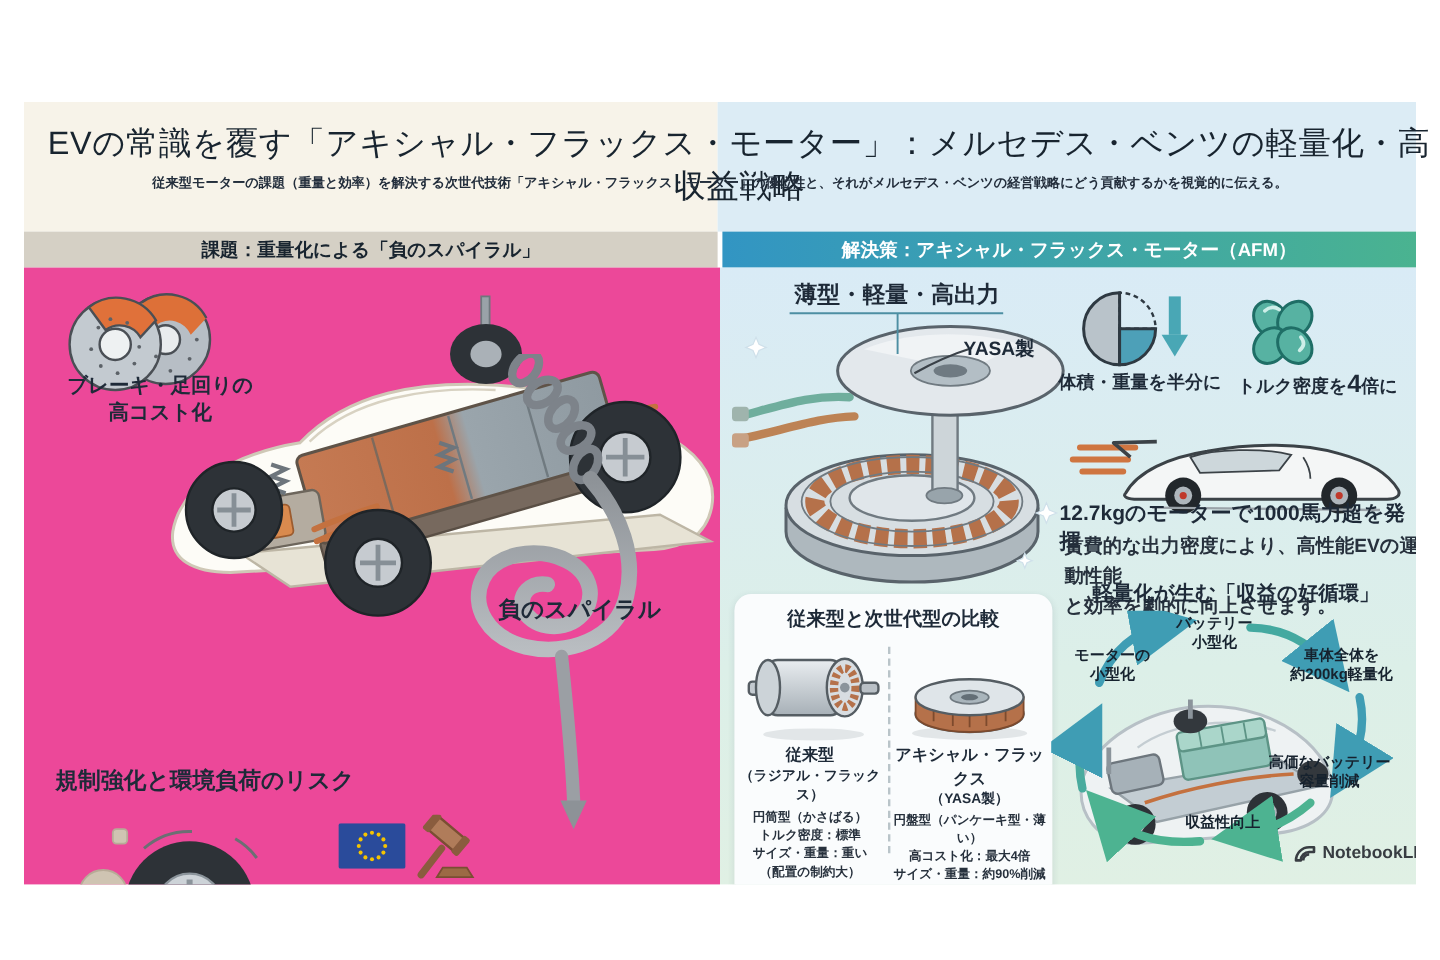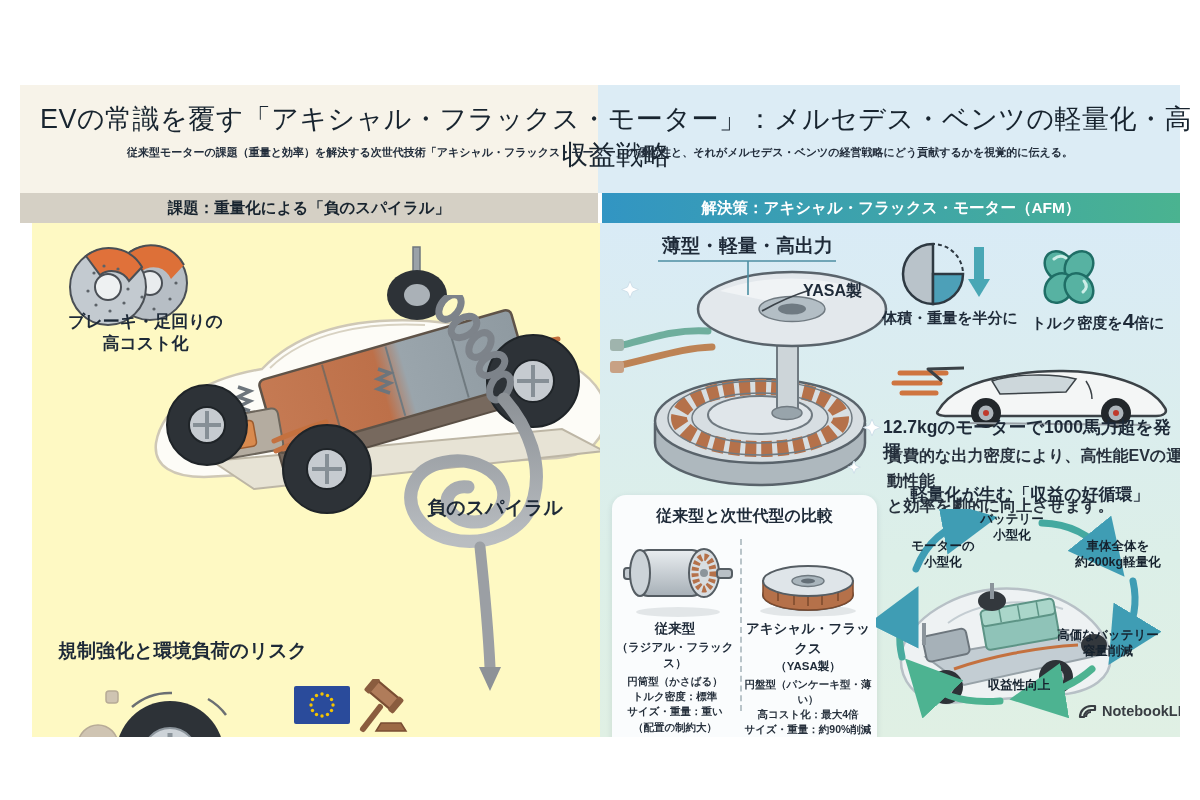--- a/index.html
+++ b/index.html
@@ -15,21 +15,21 @@
   .hdr-right{left:578px;top:0;width:582px;height:108px;background:#dcecf5;}
   .title{left:0;top:16px;width:100%;font-size:27px;font-weight:normal;color:#18242f;letter-spacing:.5px;padding-left:16px;}
   .subtitle{left:0;top:60px;width:100%;font-size:11px;font-weight:600;color:#232e3c;}
   
   .bar{top:108px;height:30px;display:flex;align-items:center;justify-content:center;
        font-size:15.5px;font-weight:bold;}
   .bar-left{left:0;width:578px;background:#d5d0c5;color:#18242f;}
   .bar-right{left:582px;width:578px;background:linear-gradient(90deg,#3295c3,#4ab390);color:#ffffff;}
   
   .panel{top:138px;height:514px;overflow:hidden;}
-  #panel-left{left:12px;width:580px;background:#fef9c3;}
+  #panel-left{left:0;width:580px;background:#ec4899;}
   #panel-right{left:580px;width:580px;background:linear-gradient(180deg,#d9ebf6 0%,#dcefe8 65%,#e0f0e4 100%);}
   
   .brake-label{left:6px;top:88px;width:215px;font-size:17px;line-height:1.3;}
   .battery-label{left:262px;top:120px;width:190px;font-size:16px;line-height:1.35;z-index:3;}
   .spiral-label{left:378px;top:272px;width:170px;font-size:19px;z-index:3;}
   .risk-heading{left:26px;top:415px;font-size:19px;}
   
   .motor-title{left:50px;top:10px;width:195px;font-size:19px;z-index:3;}
   .yasa-label{left:203px;top:58px;font-size:16px;z-index:4;text-align:right;}
   .stat1-label{left:280px;top:86px;width:140px;font-size:15px;}
@@ -415,21 +415,21 @@
       <path d="M40,60 Q56,20 94,13" fill="none" stroke="#3f9db4" stroke-width="7" stroke-linecap="round" marker-end="url(#mt)"></path>
       <path d="M166,14 Q206,15 231,46" fill="none" stroke="#44a9a0" stroke-width="7" stroke-linecap="round" marker-end="url(#mt)"></path>
       <path d="M257,72 Q264,104 247,132" fill="none" stroke="#3f9db4" stroke-width="7" stroke-linecap="round" marker-end="url(#mt)"></path>
       <path d="M216,160 Q192,181 161,186" fill="none" stroke="#4db391" stroke-width="7" stroke-linecap="round" marker-end="url(#mg)"></path>
       <path d="M124,192 Q72,196 48,170" fill="none" stroke="#4db391" stroke-width="7" stroke-linecap="round" marker-end="url(#mg)"></path>
       <path d="M26,148 Q20,122 30,102" fill="none" stroke="#49ab9e" stroke-width="7" stroke-linecap="round" marker-end="url(#mt)"></path>
     </svg>
 
     <div class="abs cyc-label b ctr pre" style="left:362px;top:288px;width:100px;">バッテリー
 小型化</div>
-    <div class="abs cyc-label b ctr pre" style="left:299px;top:315px;width:88px;">モーターの
+    <div class="abs cyc-label b ctr pre" style="left:283px;top:315px;width:88px;">モーターの
 小型化</div>
     <div class="abs cyc-label b ctr pre" style="left:458px;top:315px;width:120px;">車体全体を
 約200kg軽量化</div>
     <div class="abs cyc-label b ctr pre" style="left:438px;top:404px;width:140px;">高価なバッテリー
 容量削減</div>
     <div class="abs cyc-label b ctr" style="left:364px;top:454px;width:110px;">収益性向上</div>
 
     <div class="abs brand">
       <svg width="19" height="17" viewBox="0 0 19 17">
         <path d="M2,15 A11,11 0 0 1 13,4 L17,4 L17,8 L13,8 A7,7 0 0 0 6,15 Z" fill="none" stroke="#383d42" stroke-width="2.2" stroke-linejoin="round"></path>

